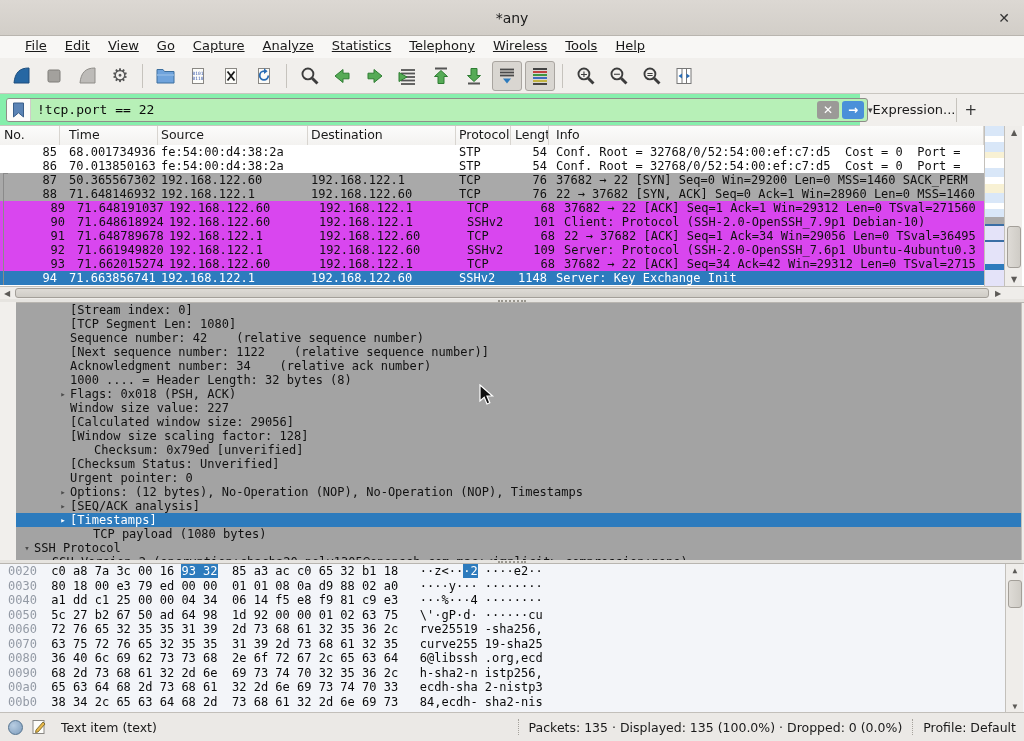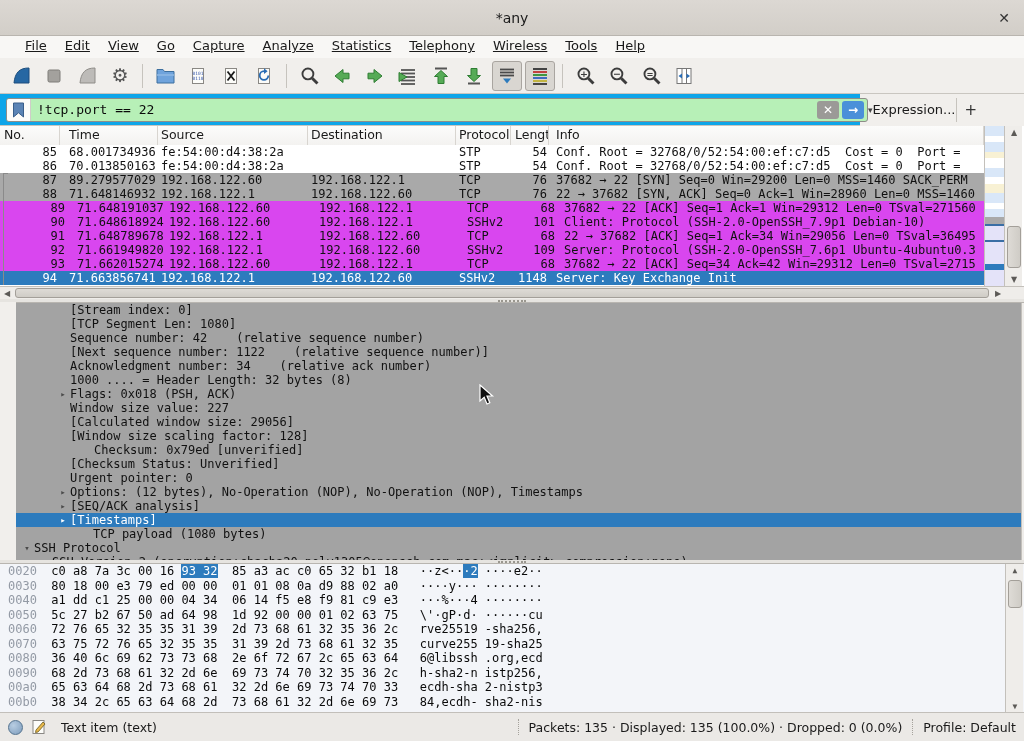--- a/index.html
+++ b/index.html
@@ -23,21 +23,21 @@
   
   #toolbar{position:absolute;left:0;top:58px;width:1024px;height:36px;background:#f1efec;
     border-bottom:1px solid #c9c6c0;display:flex;align-items:center;padding-left:6px;}
   .tbtn{width:30px;height:30px;display:flex;align-items:center;justify-content:center;
     border:1px solid transparent;border-radius:3px;margin-right:3px;}
   .tbtn.pressed{background:#d9d6d1;border:1px solid #a9a5a0;}
   .tsep{width:1px;height:24px;background:#c6c3bd;margin:0 7px 0 4px;}
   .ticon{display:flex;align-items:center;justify-content:center;}
 
   
-  #filterbar{position:absolute;left:0;top:94px;width:860px;height:32px;background:#0ea5e9;
+  #filterbar{position:absolute;left:0;top:94px;width:860px;height:32px;background:#86efac;
     border-bottom:1px solid #c9c6c0;display:flex;align-items:center;padding:0 6px;}
   #filter-entry{flex:0 0 auto;width:862px;height:24px;border:1px solid #8f8d89;border-radius:3px;
     background:#b7f0b7;display:flex;align-items:center;overflow:hidden;}
   #filter-bookmark{width:24px;height:22px;background:#fcfcfa;border-right:1px solid #cfcdc8;
     display:flex;align-items:center;justify-content:center;}
   #filter-input{flex:1;font-family:"DejaVu Sans Mono",monospace;font-size:13px;padding-left:6px;
     color:#0a0a0a;white-space:pre;}
   .entry-btn{width:22px;height:18px;border-radius:3px;margin-right:3px;display:flex;
     align-items:center;justify-content:center;color:#fff;font-size:12px;font-weight:bold;}
   #filter-clear{background:#9b9a97;}
@@ -356,21 +356,21 @@
         <div class="hcell c-time">Time</div>
         <div class="hcell c-src">Source</div>
         <div class="hcell c-dst">Destination</div>
         <div class="hcell c-proto">Protocol</div>
         <div class="hcell c-len">Length</div>
         <div class="hcell c-info">Info</div>
       </div>
     <div id="pl-body">
         <div class="prow stp"><span class="c-no">85</span><span class="c-time">68.001734936</span><span class="c-src">fe:54:00:d4:38:2a</span><span class="c-dst"></span><span class="c-proto">STP</span><span class="c-len">54</span><span class="c-info">Conf. Root = 32768/0/52:54:00:ef:c7:d5  Cost = 0  Port =</span></div>
         <div class="prow stp"><span class="c-no">86</span><span class="c-time">70.013850163</span><span class="c-src">fe:54:00:d4:38:2a</span><span class="c-dst"></span><span class="c-proto">STP</span><span class="c-len">54</span><span class="c-info">Conf. Root = 32768/0/52:54:00:ef:c7:d5  Cost = 0  Port =</span></div>
-        <div class="prow gray"><span class="c-no">87</span><span class="c-time">89.279577029</span><span class="c-src">192.168.122.60</span><span class="c-dst">192.168.122.1</span><span class="c-proto">TCP</span><span class="c-len">76</span><span class="c-info">37682 → 22 [SYN] Seq=0 Win=29200 Len=0 MSS=1460 SACK_PERM</span></div>
+        <div class="prow gray"><span class="c-no">87</span><span class="c-time">50.365567302</span><span class="c-src">192.168.122.60</span><span class="c-dst">192.168.122.1</span><span class="c-proto">TCP</span><span class="c-len">76</span><span class="c-info">37682 → 22 [SYN] Seq=0 Win=29200 Len=0 MSS=1460 SACK_PERM</span></div>
         <div class="prow gray"><span class="c-no">88</span><span class="c-time">71.648146932</span><span class="c-src">192.168.122.1</span><span class="c-dst">192.168.122.60</span><span class="c-proto">TCP</span><span class="c-len">76</span><span class="c-info">22 → 37682 [SYN, ACK] Seq=0 Ack=1 Win=28960 Len=0 MSS=1460</span></div>
         <div class="prow tcp"><span class="c-no">89</span><span class="c-time">71.648191037</span><span class="c-src">192.168.122.60</span><span class="c-dst">192.168.122.1</span><span class="c-proto">TCP</span><span class="c-len">68</span><span class="c-info">37682 → 22 [ACK] Seq=1 Ack=1 Win=29312 Len=0 TSval=271560</span></div>
         <div class="prow tcp"><span class="c-no">90</span><span class="c-time">71.648618924</span><span class="c-src">192.168.122.60</span><span class="c-dst">192.168.122.1</span><span class="c-proto">SSHv2</span><span class="c-len">101</span><span class="c-info">Client: Protocol (SSH-2.0-OpenSSH_7.9p1 Debian-10)</span></div>
         <div class="prow tcp"><span class="c-no">91</span><span class="c-time">71.648789678</span><span class="c-src">192.168.122.1</span><span class="c-dst">192.168.122.60</span><span class="c-proto">TCP</span><span class="c-len">68</span><span class="c-info">22 → 37682 [ACK] Seq=1 Ack=34 Win=29056 Len=0 TSval=36495</span></div>
         <div class="prow tcp"><span class="c-no">92</span><span class="c-time">71.661949820</span><span class="c-src">192.168.122.1</span><span class="c-dst">192.168.122.60</span><span class="c-proto">SSHv2</span><span class="c-len">109</span><span class="c-info">Server: Protocol (SSH-2.0-OpenSSH_7.6p1 Ubuntu-4ubuntu0.3</span></div>
         <div class="prow tcp"><span class="c-no">93</span><span class="c-time">71.662015274</span><span class="c-src">192.168.122.60</span><span class="c-dst">192.168.122.1</span><span class="c-proto">TCP</span><span class="c-len">68</span><span class="c-info">37682 → 22 [ACK] Seq=34 Ack=42 Win=29312 Len=0 TSval=2715</span></div>
         <div class="prow sel"><span class="c-no">94</span><span class="c-time">71.663856741</span><span class="c-src">192.168.122.1</span><span class="c-dst">192.168.122.60</span><span class="c-proto">SSHv2</span><span class="c-len">1148</span><span class="c-info">Server: Key Exchange Init</span></div>
       </div>
     <div id="conv-bracket"></div>
     <div id="pl-minimap"></div>

